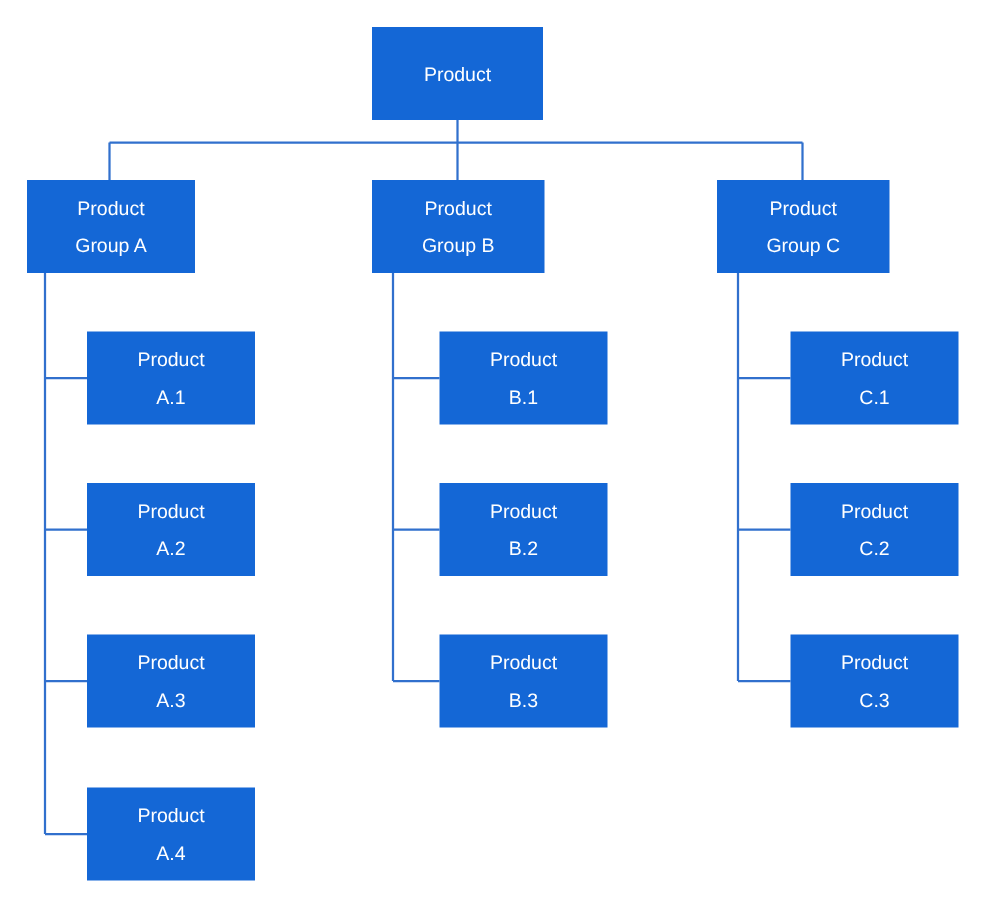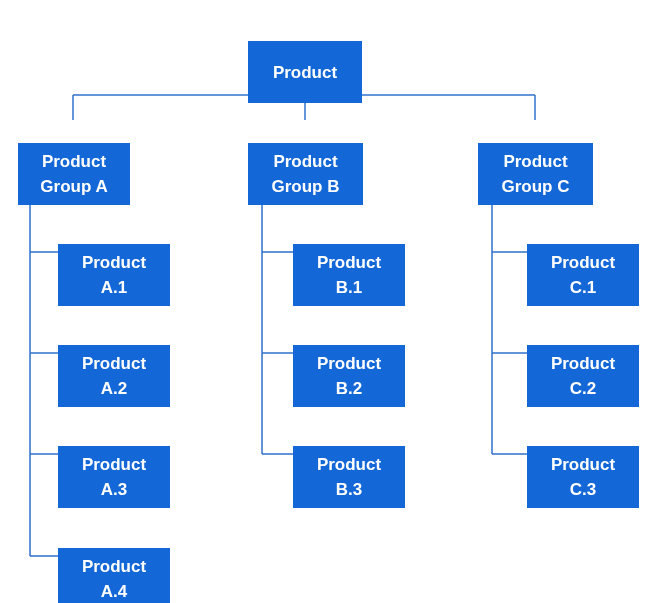--- a/index.html
+++ b/index.html
@@ -24,27 +24,26 @@
     fill:none;
     stroke:var(--connector);
     stroke-width:1.5;
   }
   .node{
     position:absolute;
     background:var(--node-fill);
     color:var(--node-text);
     display:flex;align-items:center;justify-content:center;
     text-align:center;
-    font-size:17px;
-    font-weight:700;
+    font-size:13px;
+    font-weight:400;
     line-height:25px;
     white-space:pre-line;
     cursor:default;
     user-select:none;
-    margin-top:23px;
   }
 </style>
 </head>
 <body>
 
 <div class="canvas">
 
   <svg class="connector-layer" viewBox="0 0 656 603" xmlns="http://www.w3.org/2000/svg">
     <path d="M305,80 V95"></path>
     <path d="M73,95 H535"></path>

